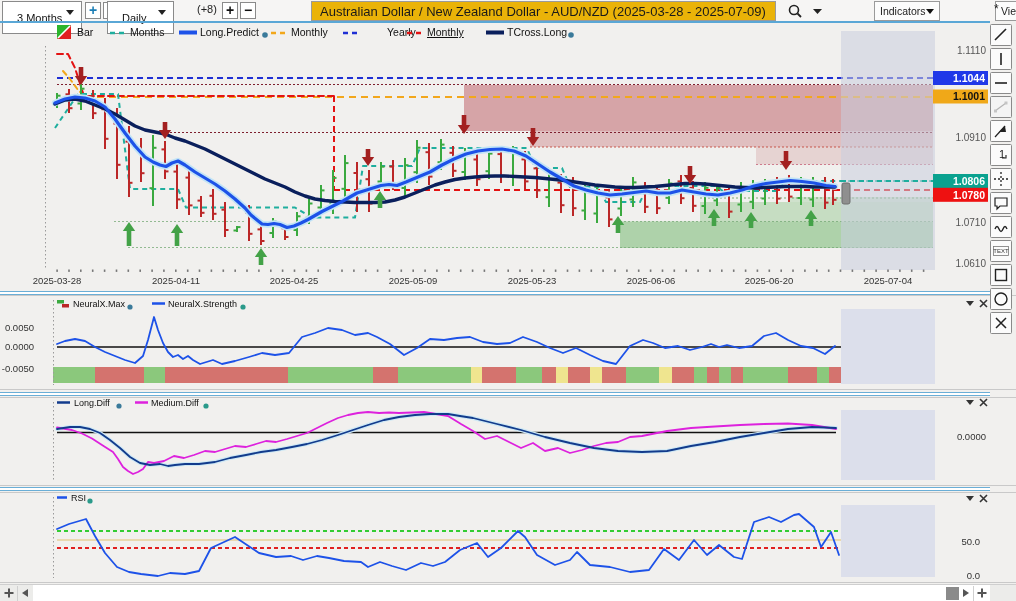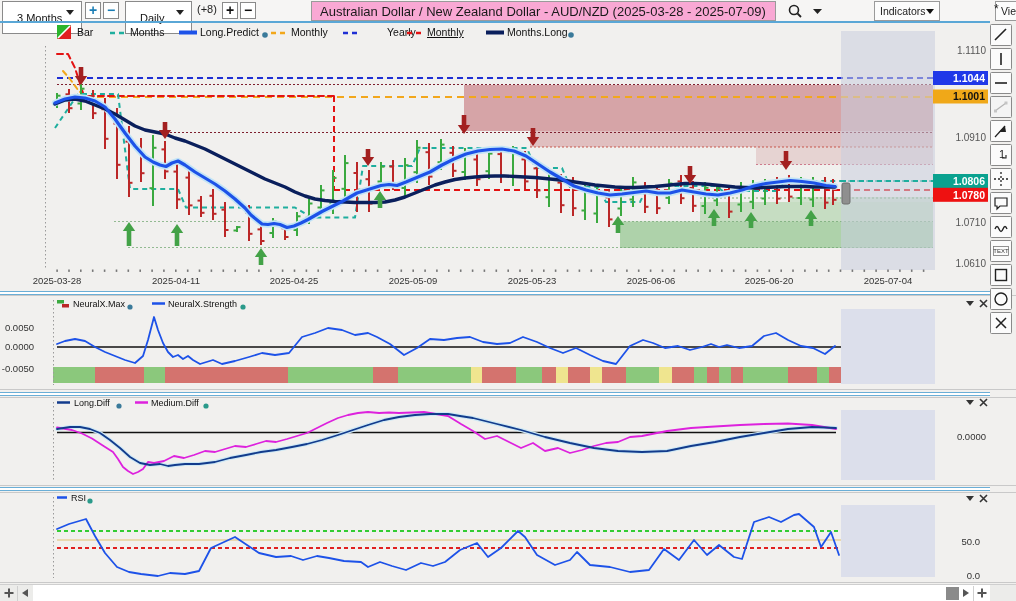--- a/index.html
+++ b/index.html
@@ -1,20 +1,20 @@
 <!DOCTYPE html>
 <html><head><meta charset="utf-8"><style>
 * { margin:0; padding:0; box-sizing:border-box; }
 html,body { width:1016px; height:601px; overflow:hidden; font-family:"Liberation Sans",sans-serif; background:#f1f0ee; }
 .abs { position:absolute; }
 .toolbar { position:absolute; left:0; top:0; width:1016px; height:21px; background:#f6f5f4; }
 .combo { position:absolute; top:1px; height:33px; background:#fff; border:1px solid #8a8a8a; font-size:11px; color:#111; display:flex; align-items:center; padding-left:14px; }
 .caret { width:0; height:0; border-left:4.5px solid transparent; border-right:4.5px solid transparent; border-top:5px solid #222; position:absolute; }
 .tbtn { position:absolute; top:2px; width:16px; height:17px; background:#fff; border:1px solid #8a8a8a; font-weight:900; text-align:center; line-height:15px; font-size:14px; }
-.titlebox { position:absolute; left:311px; top:1px; width:465px; height:20px; background:#f9a8d4; border:1px solid #9a9a9a; white-space:nowrap; font-size:13px; color:#1a1a1a; line-height:19px; padding-left:8px; z-index:5; }
+.titlebox { position:absolute; left:311px; top:1px; width:465px; height:20px; background:#eab308; border:1px solid #9a9a9a; white-space:nowrap; font-size:13px; color:#1a1a1a; line-height:19px; padding-left:8px; z-index:5; }
 .rbtn { position:absolute; top:1px; height:20px; background:#fcfcfc; border:1px solid #9a9a9a; font-size:10.5px; color:#222; display:flex; align-items:center; justify-content:space-between; padding:0 5px; }
 .legend { position:absolute; left:0; top:23px; width:910px; height:19px; font-size:10.5px; color:#111; }
 .scroll { position:absolute; left:0; top:584px; width:1016px; height:17px; background:#ececea; border-top:1px solid #cfcfcf; }
 svg { position:absolute; left:0; top:0; }
 </style></head>
 <body>
 <svg width="1016" height="601" viewBox="0 0 1016 601">
 <rect x="0" y="23" width="1016" height="268" fill="#f1f0ee"></rect>
 <rect x="464" y="85" width="469" height="46" fill="#b03c46" opacity="0.42"></rect>
 <rect x="530" y="131" width="403" height="16" fill="#b03c46" opacity="0.27"></rect>
@@ -506,21 +506,21 @@
 </svg>
 
 <div class="abs" style="left:0;top:291px;width:990px;height:4px;background:#fff;border-top:1px solid #6aaed6;border-bottom:1px solid #6aaed6;"></div>
 <div class="abs" style="left:0;top:392px;width:990px;height:4px;background:#fff;border-top:1px solid #6aaed6;border-bottom:1px solid #6aaed6;"></div>
 <div class="abs" style="left:0;top:487px;width:990px;height:4px;background:#fff;border-top:1px solid #6aaed6;border-bottom:1px solid #6aaed6;"></div>
 
 <div class="toolbar">
   <div class="combo" style="left:2px;width:80px;">3 Months<span class="caret" style="right:7px;top:8px;"></span></div>
   <div class="tbtn" style="left:85px;color:#1a7db5;">+</div>
   <div class="tbtn" style="left:103px;color:#1a7db5;">−</div>
-  <div class="combo" style="left:125px;width:67px;">Daily<span class="caret" style="right:7px;top:8px;"></span></div>
+  <div class="combo" style="left:107px;width:67px;">Daily<span class="caret" style="right:7px;top:8px;"></span></div>
   <div class="abs" style="left:197px;top:3px;font-size:11px;color:#222;">(+8)</div>
   <div class="tbtn" style="left:222px;color:#111;">+</div>
   <div class="tbtn" style="left:240px;color:#111;">−</div>
   <div class="titlebox">Australian Dollar / New Zealand Dollar - AUD/NZD (2025-03-28 - 2025-07-09)</div>
   <svg style="left:782px;top:3px;" width="40" height="16" viewBox="0 0 32 16">
       <circle cx="8" cy="7" r="4.5" fill="none" stroke="#222" stroke-width="1.6"></circle>
       <line x1="11.5" y1="10.5" x2="15" y2="14" stroke="#222" stroke-width="1.8"></line>
       <path d="M27 6 l9 0 l-4.5 5 z" fill="#222"></path>
     </svg>
   <div class="rbtn" style="left:874px;width:66px;">Indicators<span class="caret" style="position:static;border-top-color:#111;"></span></div>
@@ -555,21 +555,21 @@
       <line x1="0" y1="2" x2="16" y2="2" stroke="#1f2fd4" stroke-width="2.4" stroke-dasharray="5,4"></line>
     </svg>
   <span class="abs" style="left:363px;top:3px;margin-left:24px;">Yearly</span>
   <svg style="left:407px;top:8px;position:absolute;" width="16" height="4">
       <line x1="0" y1="2" x2="16" y2="2" stroke="#e31212" stroke-width="2.4" stroke-dasharray="5,4"></line>
     </svg>
   <span class="abs" style="left:427px;top:3px;text-decoration:underline;">Monthly</span>
   <svg style="left:486px;top:7px;position:absolute;" width="18" height="5">
       <line x1="0" y1="2.5" x2="18" y2="2.5" stroke="#0a1f5c" stroke-width="4"></line>
     </svg>
-  <span class="abs" style="left:507px;top:3px;">Months.Long</span>
+  <span class="abs" style="left:507px;top:3px;">TCross.Long</span>
   <svg style="left:568px;top:9px;position:absolute;" width="7" height="7">
       <circle cx="3" cy="3" r="2.8" fill="#3a7a9a"></circle>
     </svg>
 </div>
 
 <div class="scroll">
   <svg style="position:absolute;left:0;top:0;" width="1016" height="17" viewBox="0 0 1016 17">
     <rect x="33" y="0" width="957" height="17" fill="#fff"></rect>
     <path d="M9 3.5 v9 M4.5 8 h9" stroke="#555" stroke-width="2"></path>
     <line x1="17.5" y1="1" x2="17.5" y2="16" stroke="#d0d0d0"></line>

